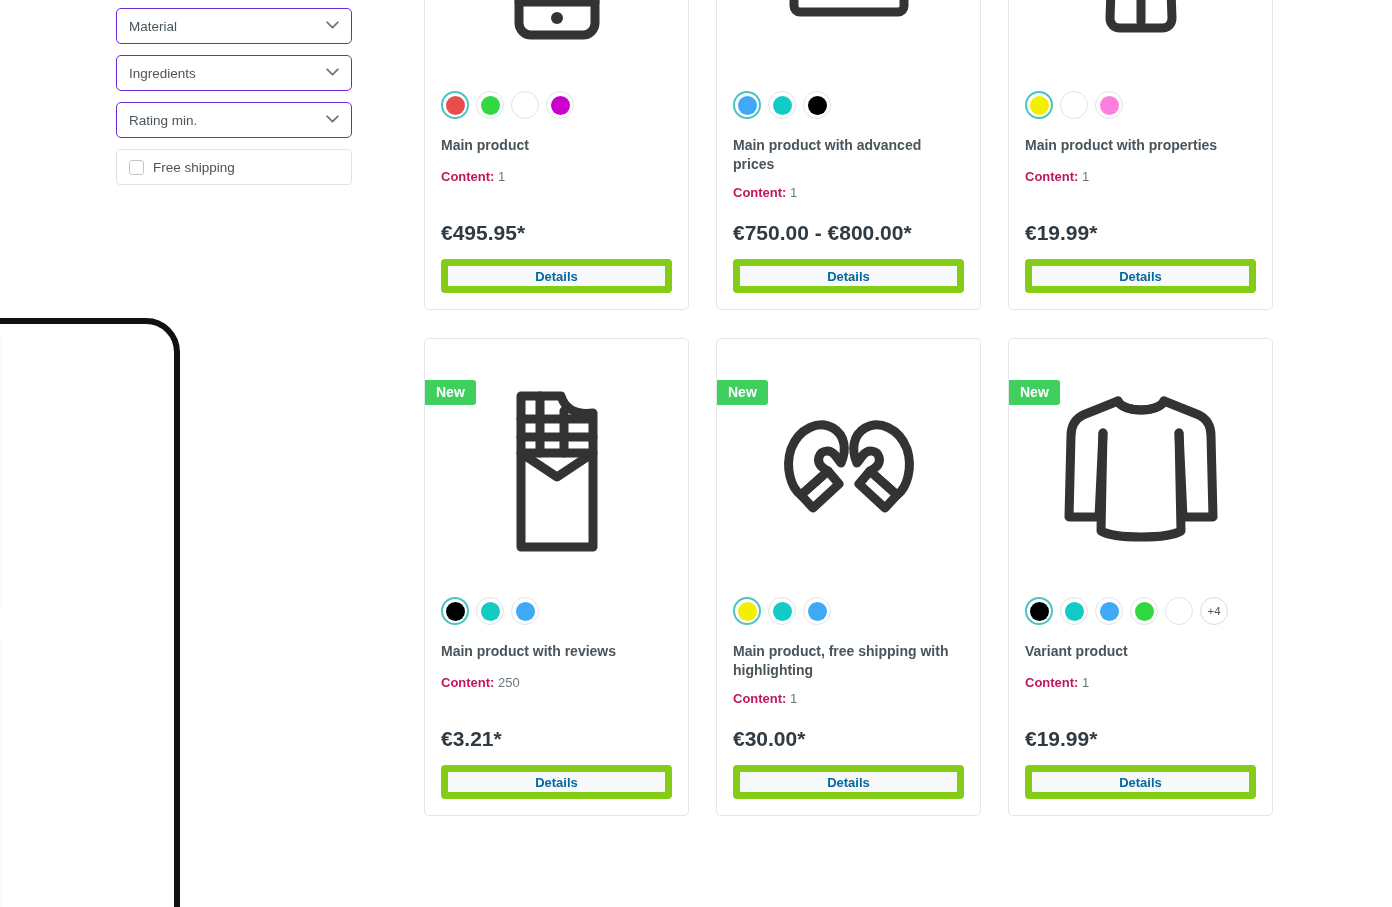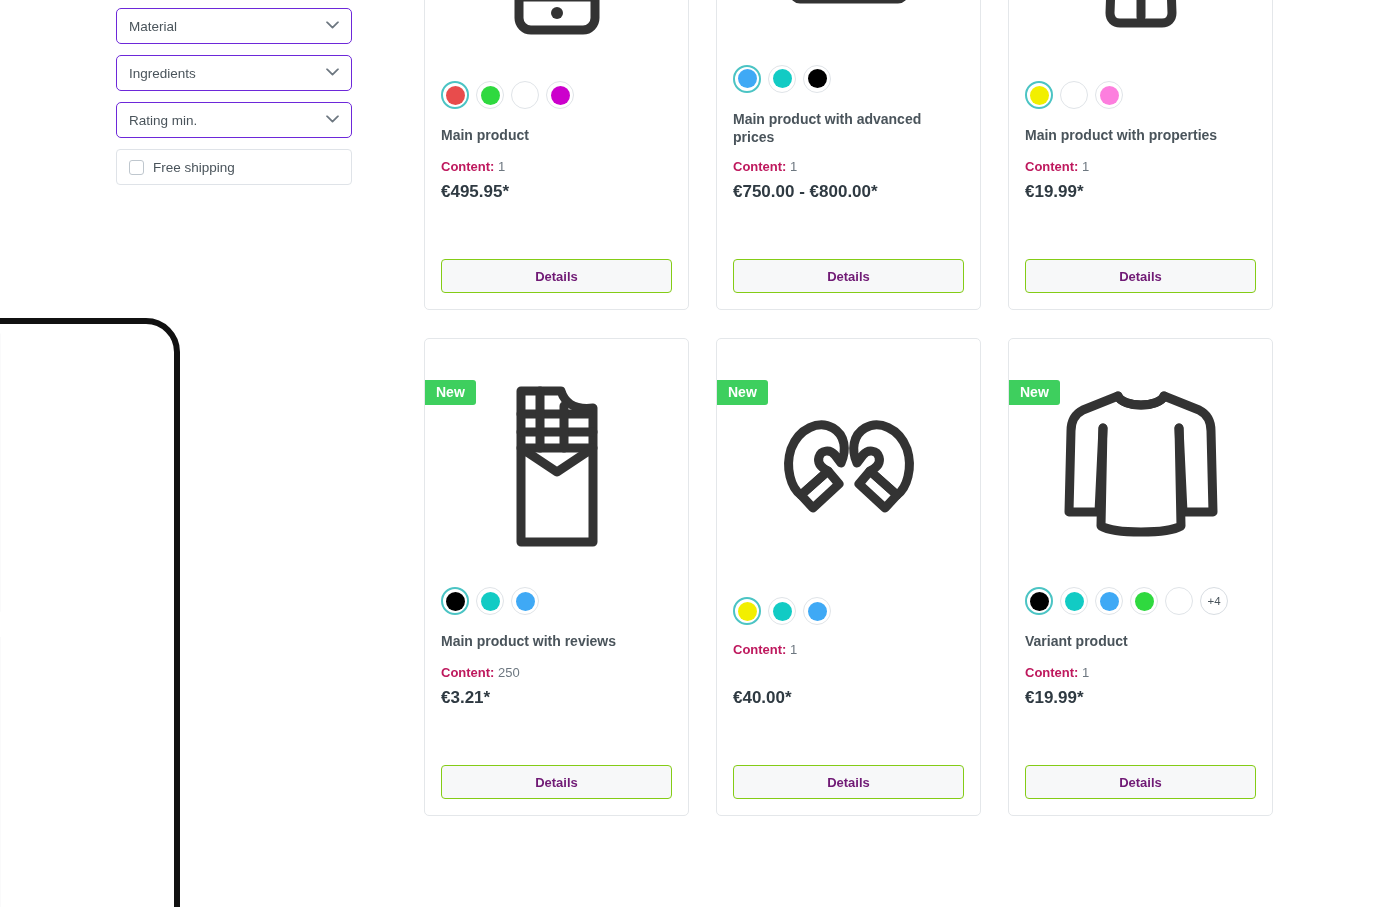--- a/index.html
+++ b/index.html
@@ -93,25 +93,25 @@
   .sw.selected { border: 2px solid #4bc4c4; }
   .sw .dot { width: 19px; height: 19px; border-radius:50%; }
   .sw.more { font-size: 11.5px; color:#4a545b; border:1px solid #d8dde2; }
 
   .p-title {
     font-size: 14px; font-weight: bold; color: #4a545b;
     line-height: 1.33; margin-bottom: 12px; min-height: 21px;
   }
   .p-content { font-size: 13px; color: #6d7780; margin-bottom: 8px; }
   .p-content b { color:#be185d; font-weight:bold; }
-  .p-price { font-size: 17px; font-weight: bold; color: #2f3a42; margin-top: auto; margin-bottom: 14px; }
+  .p-price { font-size: 21px; font-weight: bold; color: #2f3a42; margin-top: auto; margin-bottom: 14px; }
   .p-btn {
-    background: #f7f8f9; border: 1px solid #84cc16; border-radius: 4px;
+    background: #f7f8f9; border: 7px solid #84cc16; border-radius: 4px;
     height: 34px; display:flex; align-items:center; justify-content:center;
-    font-size: 13px; font-weight: bold; color: #701a75; margin-top: 43px;
+    font-size: 13px; font-weight: bold; color: #0369a1;
   }
 
   
   .phone {
     position: absolute;
     left: -190px; top: 318px;
     width: 370px; height: 640px;
     border: 6px solid #111;
     border-radius: 34px;
     background: #fff;
@@ -307,25 +307,26 @@
             <span class="sw selected">
        <span class="dot" style="background:#f2ef00"></span>
      </span>
             <span class="sw ">
        <span class="dot" style="background:#12cbc4"></span>
      </span>
             <span class="sw ">
        <span class="dot" style="background:#3fa9f5"></span>
      </span>
           </div>
-      <div class="p-content">
-        <b>Content:</b>
-        <span>1</span>
-      </div>
-      <div class="p-price">€40.00*</div>
+      <div class="p-title">Main product, free shipping with highlighting</div>
+      <div class="p-content">
+        <b>Content:</b>
+        <span>1</span>
+      </div>
+      <div class="p-price">€30.00*</div>
       <div class="p-btn">Details</div>
     </div>
   </div>
       <div class="card">
     <span class="badge ">New</span>
     <div class="media">
           <svg width="160" height="160" viewBox="0 0 160 160" fill="none" stroke="#333333" stroke-width="9" stroke-linecap="round" stroke-linejoin="round">
             <path d="M57 10 C62 22 98 22 103 10 L138 24 C146 28 150 36 150 45 L152 126 H122 L118 42"></path>
             <path d="M103 10 C98 22 62 22 57 10 L22 24 C14 28 10 36 10 45 L8 126 H38 L42 42"></path>
             <path d="M42 42 L40 140 C54 148 106 148 120 140 L118 42"></path>

